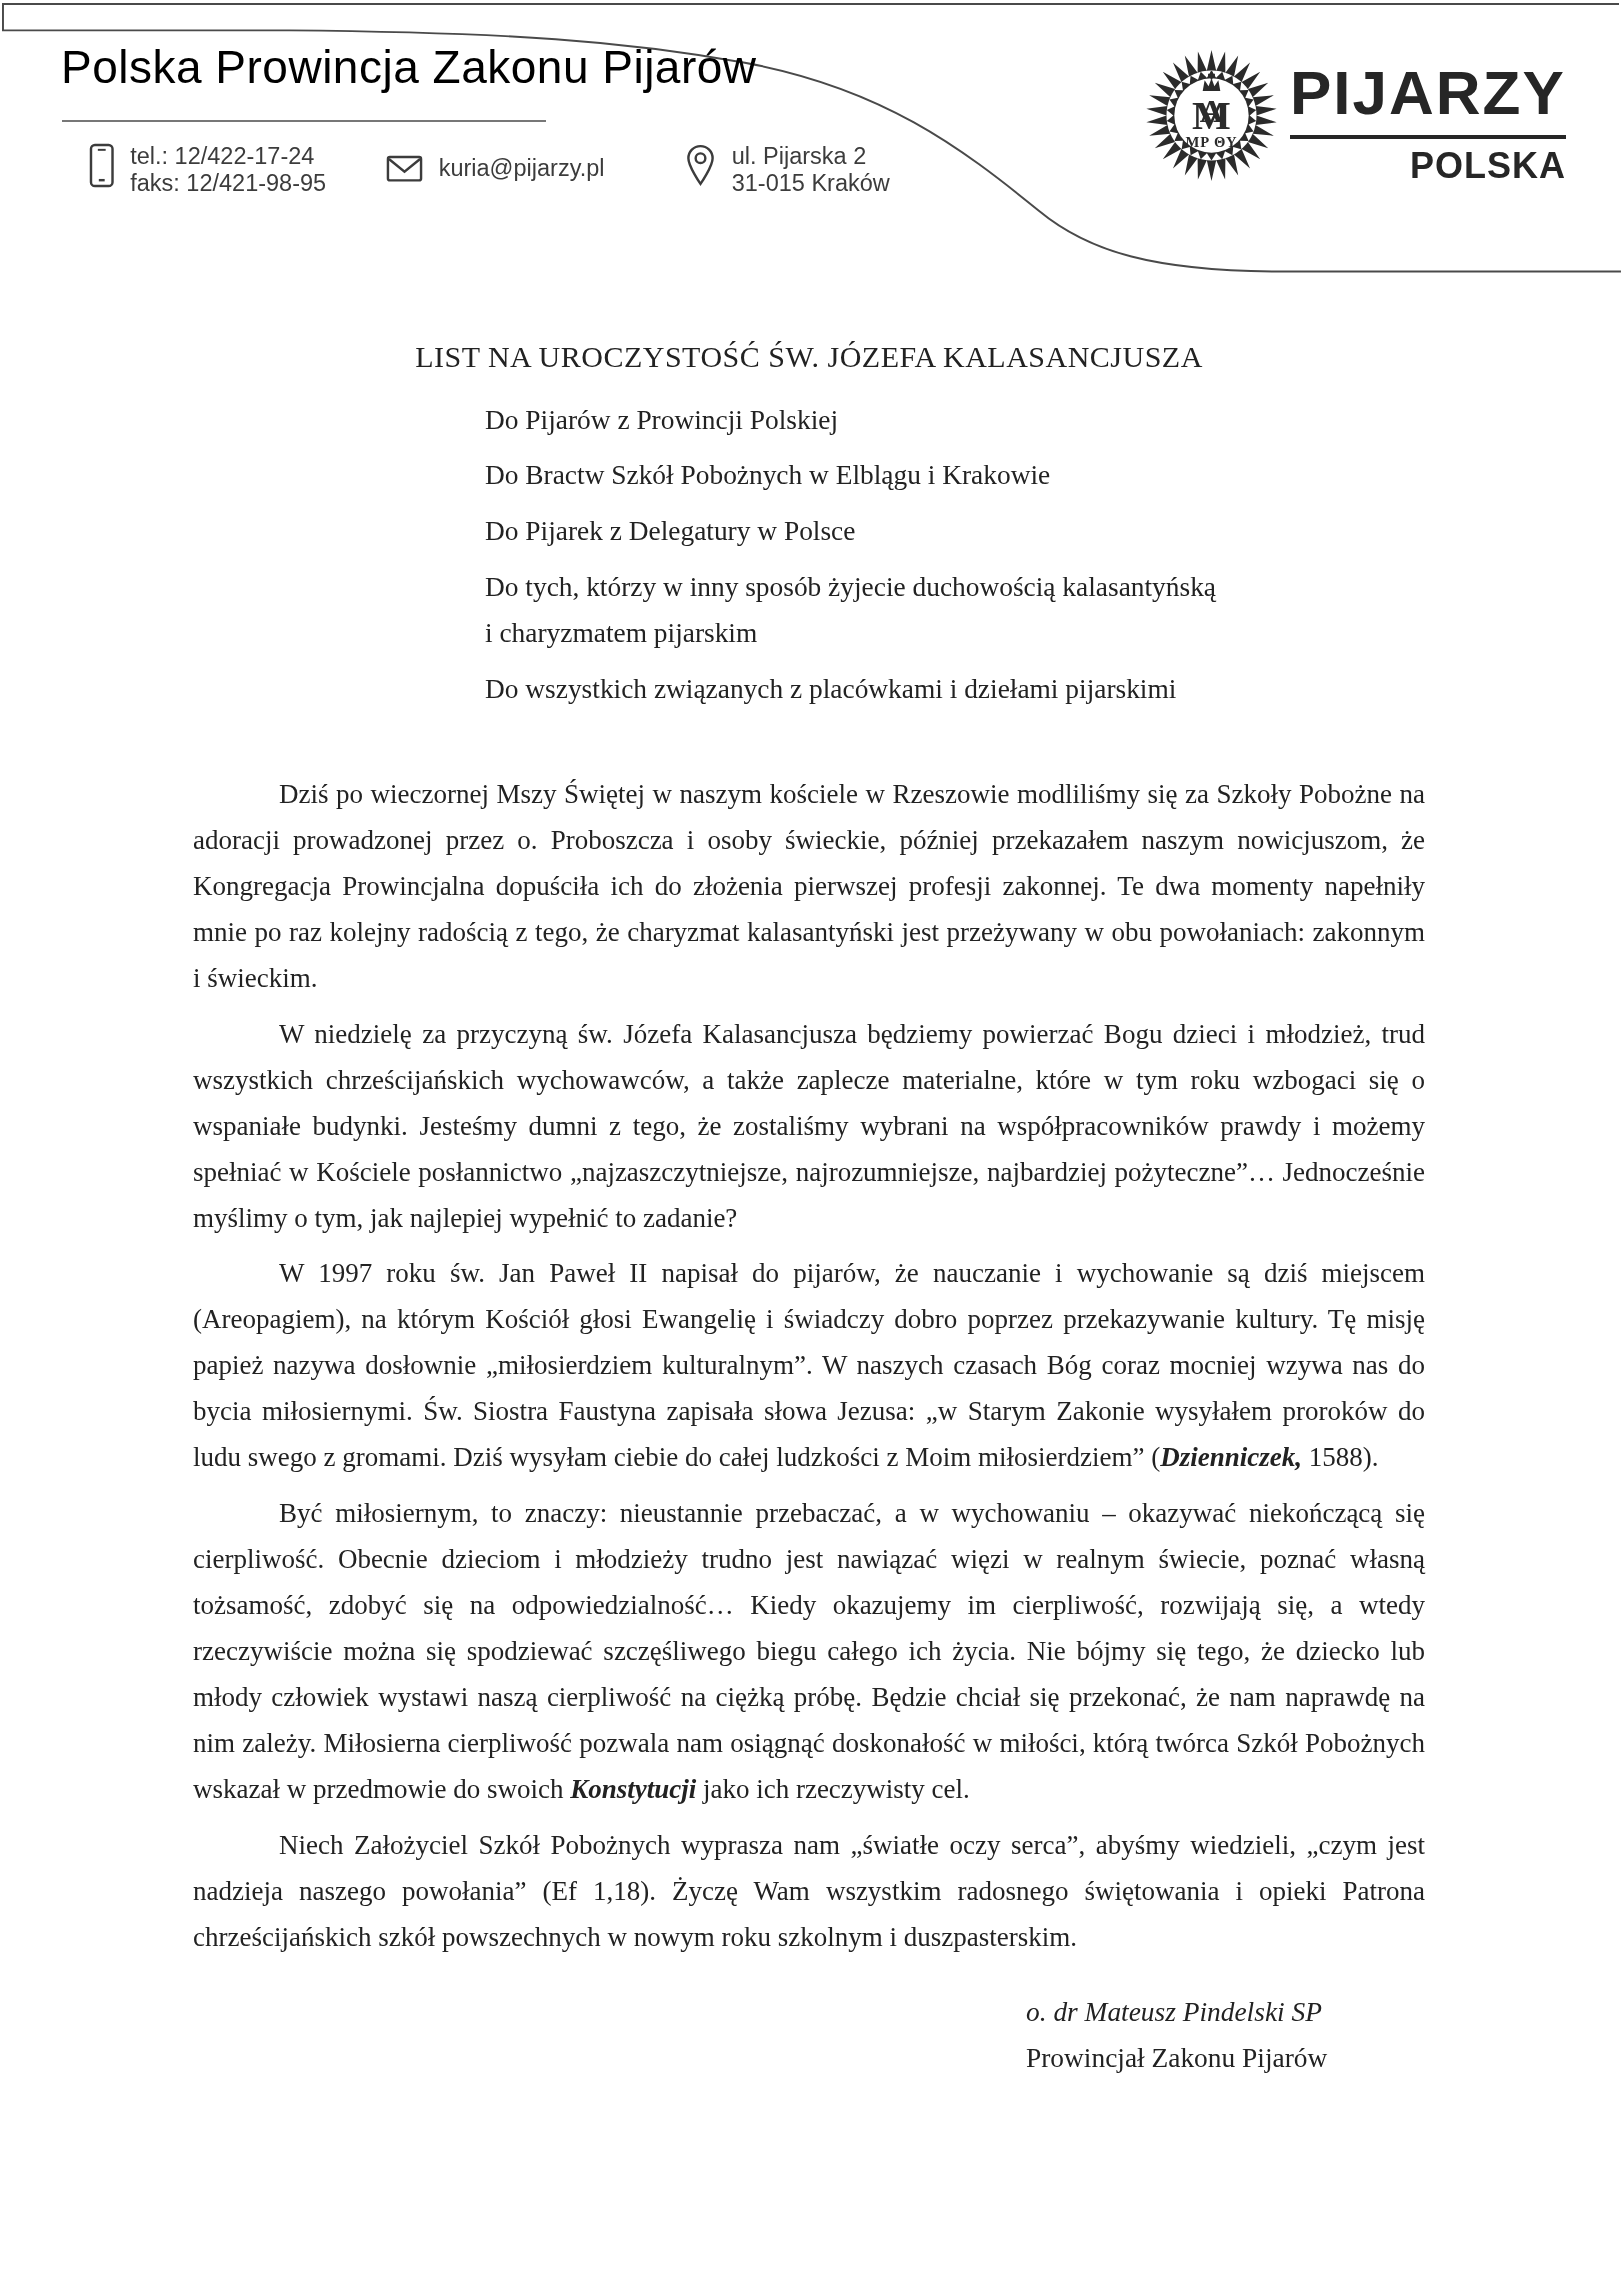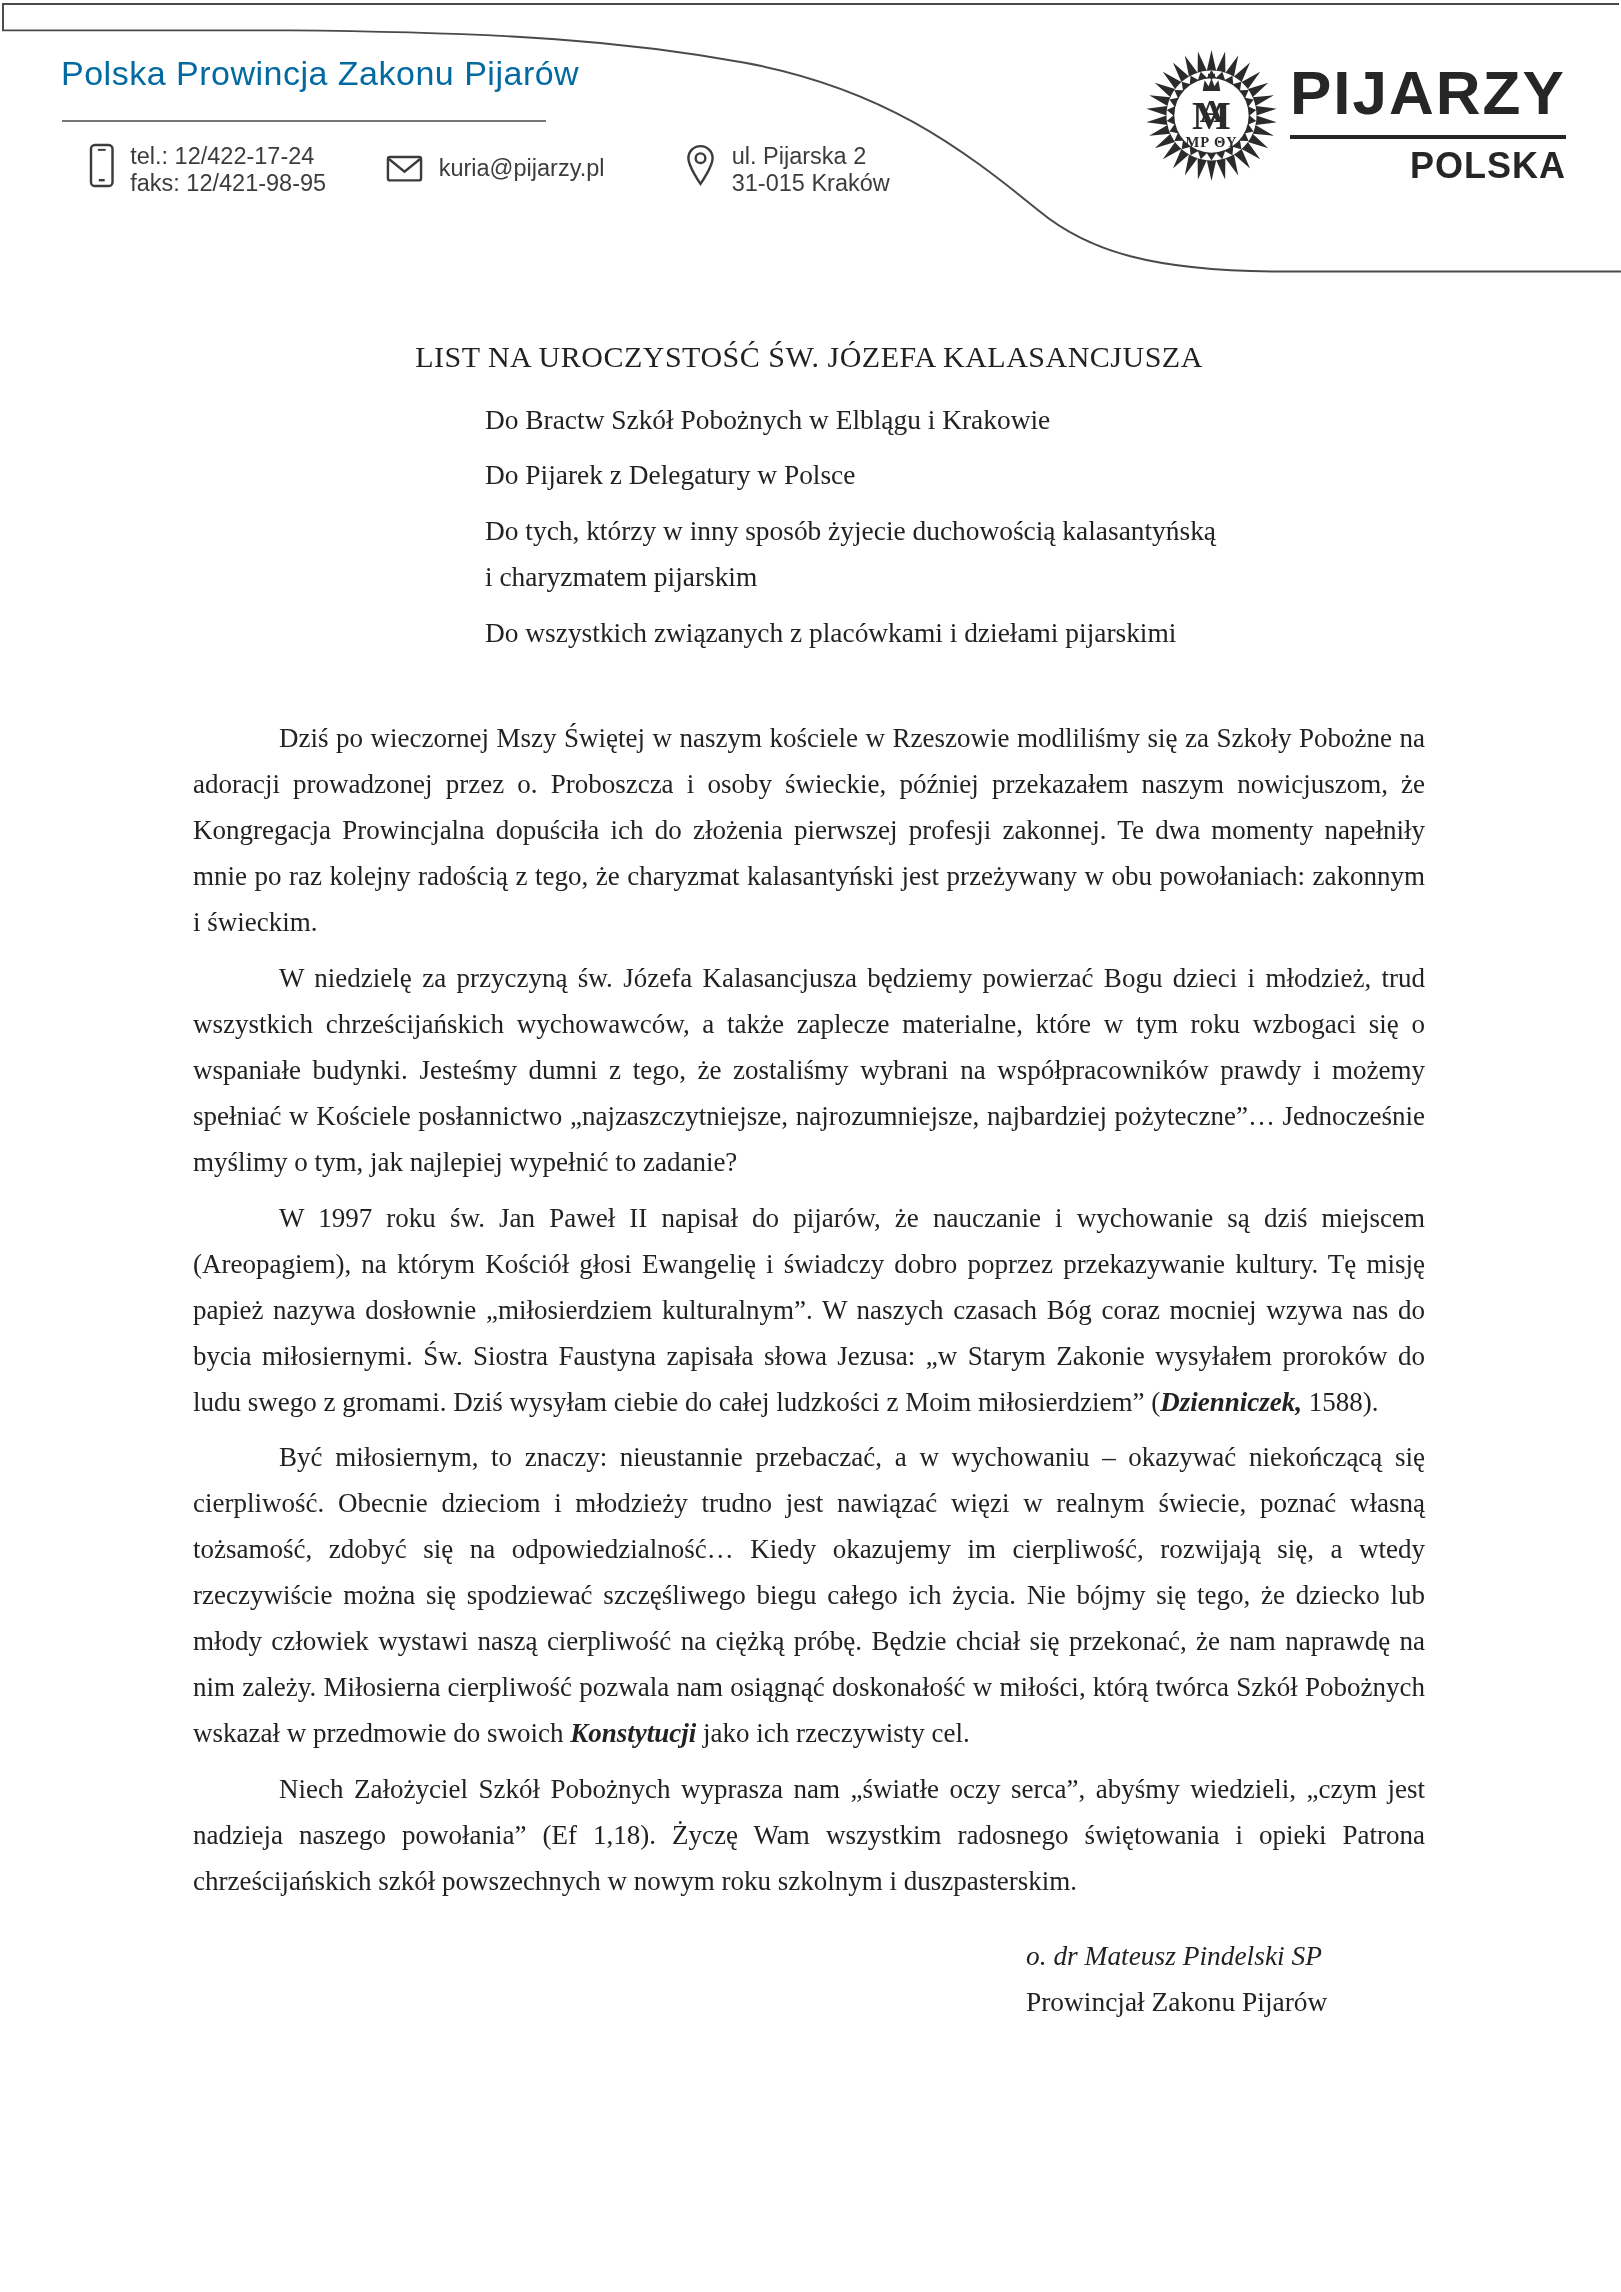--- a/index.html
+++ b/index.html
@@ -4,22 +4,22 @@
 <title>List</title>
 <style>
   html, body { margin:0; padding:0; background:#ffffff; }
   body {
     width:1621px; height:2293px; position:relative; overflow:hidden;
     font-family:"Liberation Serif", serif; color:#222222;
   }
   
   .swoosh { position:absolute; left:0; top:0; width:1621px; height:294px; }
   .brand {
-    position:absolute; left:61px; top:54px;
-    font-family:"Liberation Sans", sans-serif; font-size:34px; color:#0369a1;
+    position:absolute; left:61px; top:40px;
+    font-family:"Liberation Sans", sans-serif; font-size:46px; color:#000000;
     letter-spacing:0.5px; white-space:nowrap;
   }
   .brand-rule { position:absolute; left:62px; top:120px; width:484px; height:2px; background:#777777; }
   .contact-group { position:absolute; top:143px; display:flex; align-items:flex-start;padding-left:28px; }
   .cg-tel   { left:61px; }
   .cg-mail  { left:358px; top:155px; align-items:center;justify-content:center; }
   .cg-addr  { left:657px; }
   .contact-text {
     font-family:"Liberation Sans", sans-serif; font-size:23.5px; color:#3c3c3c;
     line-height:27.4px; margin-left:15.7px; white-space:nowrap;
@@ -115,20 +115,21 @@
   </g>
 </svg>
 <div class="wordmark">PIJARZY</div>
 <div class="wordmark-rule"></div>
 <div class="wordmark-sub">POLSKA</div>
 
 <div class="letter">
   <h1 class="title">LIST NA UROCZYSTOŚĆ ŚW. JÓZEFA KALASANCJUSZA</h1>
 
   <div class="recipients">
+      <p class="recipient">Do Pijarów z Prowincji Polskiej</p>
       <p class="recipient">Do Bractw Szkół Pobożnych w Elblągu i Krakowie</p>
       <p class="recipient">Do Pijarek z Delegatury w Polsce</p>
       <p class="recipient">Do tych, którzy w inny sposób żyjecie duchowością kalasantyńską<br>i charyzmatem pijarskim</p>
       <p class="recipient">Do wszystkich związanych z placówkami i dziełami pijarskimi</p>
     </div>
 
   <div class="paragraphs">
       <p class="para"><span>Dziś po wieczornej Mszy Świętej w naszym kościele w Rzeszowie modliliśmy się za Szkoły Pobożne na adoracji prowadzonej przez o. Proboszcza i osoby świeckie, później przekazałem naszym nowicjuszom, że Kongregacja Prowincjalna dopuściła ich do złożenia pierwszej profesji zakonnej. Te dwa momenty napełniły mnie po raz kolejny radością z tego, że charyzmat kalasantyński jest przeżywany w obu powołaniach: zakonnym i świeckim.</span></p>
       <p class="para"><span>W niedzielę za przyczyną św. Józefa Kalasancjusza będziemy powierzać Bogu dzieci i młodzież, trud wszystkich chrześcijańskich wychowawców, a także zaplecze materialne, które w tym roku wzbogaci się o wspaniałe budynki. Jesteśmy dumni z tego, że zostaliśmy wybrani na współpracowników prawdy i możemy spełniać w Kościele posłannictwo „najzaszczytniejsze, najrozumniejsze, najbardziej pożyteczne”…  Jednocześnie myślimy o tym, jak najlepiej wypełnić to zadanie?</span></p>
       <p class="para"><span>W 1997 roku św. Jan Paweł II napisał do pijarów, że nauczanie i wychowanie są dziś miejscem (Areopagiem), na którym Kościół głosi Ewangelię i świadczy dobro poprzez przekazywanie kultury. Tę misję papież nazywa dosłownie „miłosierdziem kulturalnym”. W naszych czasach Bóg coraz mocniej wzywa nas do bycia miłosiernymi. Św. Siostra Faustyna zapisała słowa Jezusa: „w Starym Zakonie wysyłałem proroków do ludu swego z gromami. Dziś wysyłam ciebie do całej ludzkości z Moim miłosierdziem” (</span><em>Dzienniczek,</em><span> 1588).</span></p>

